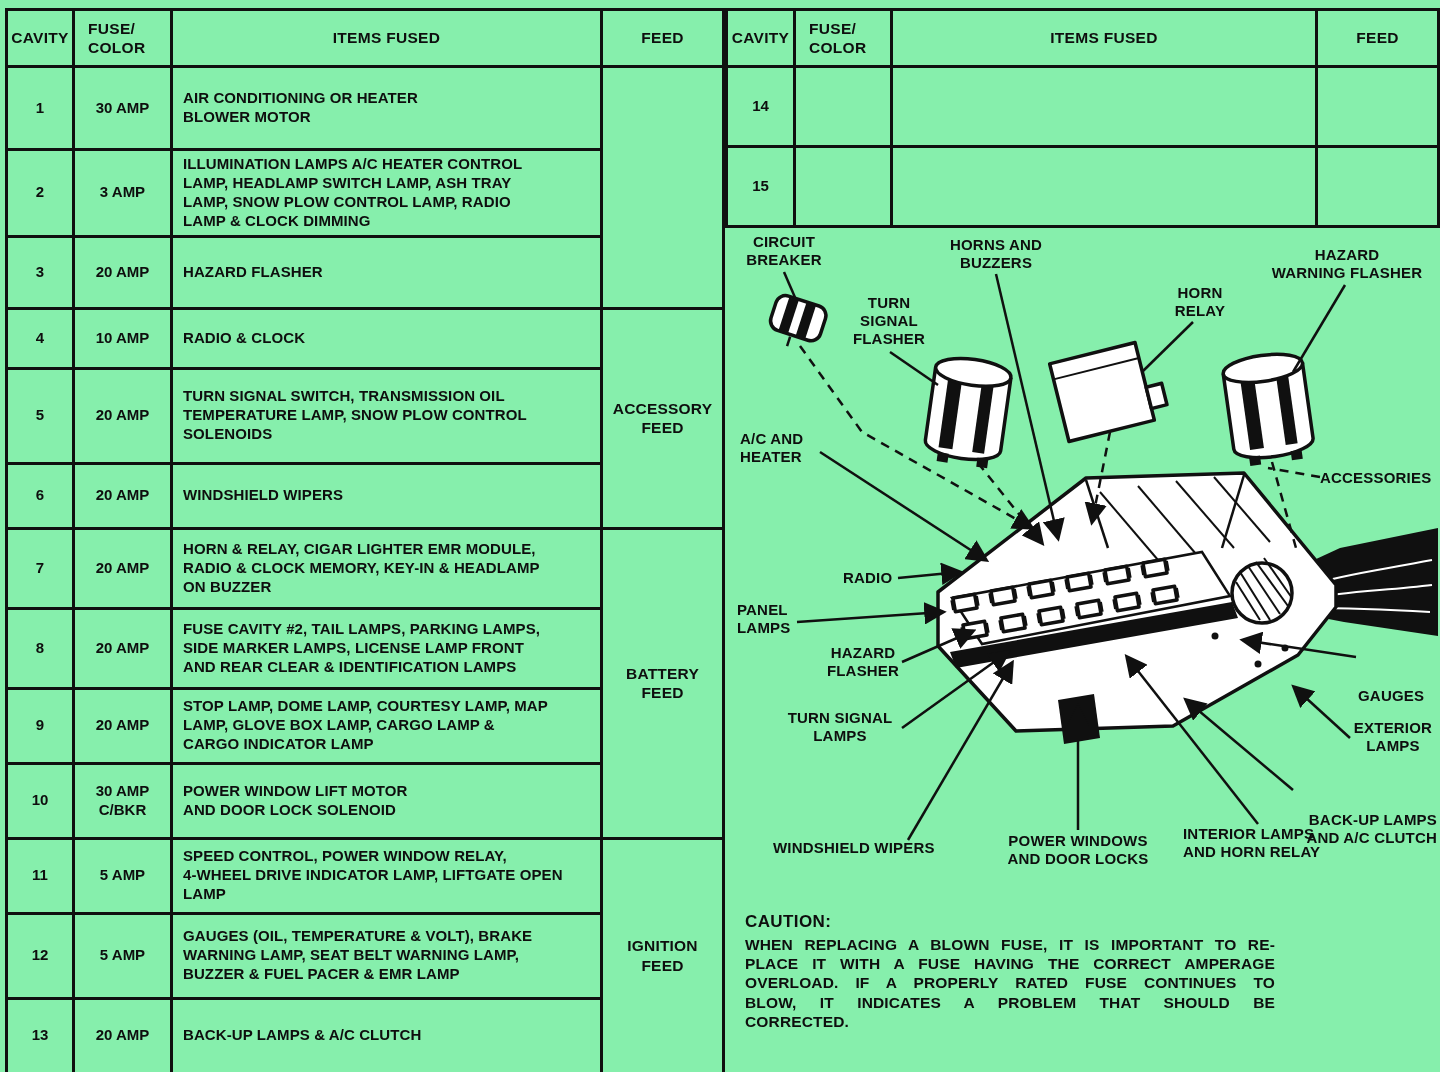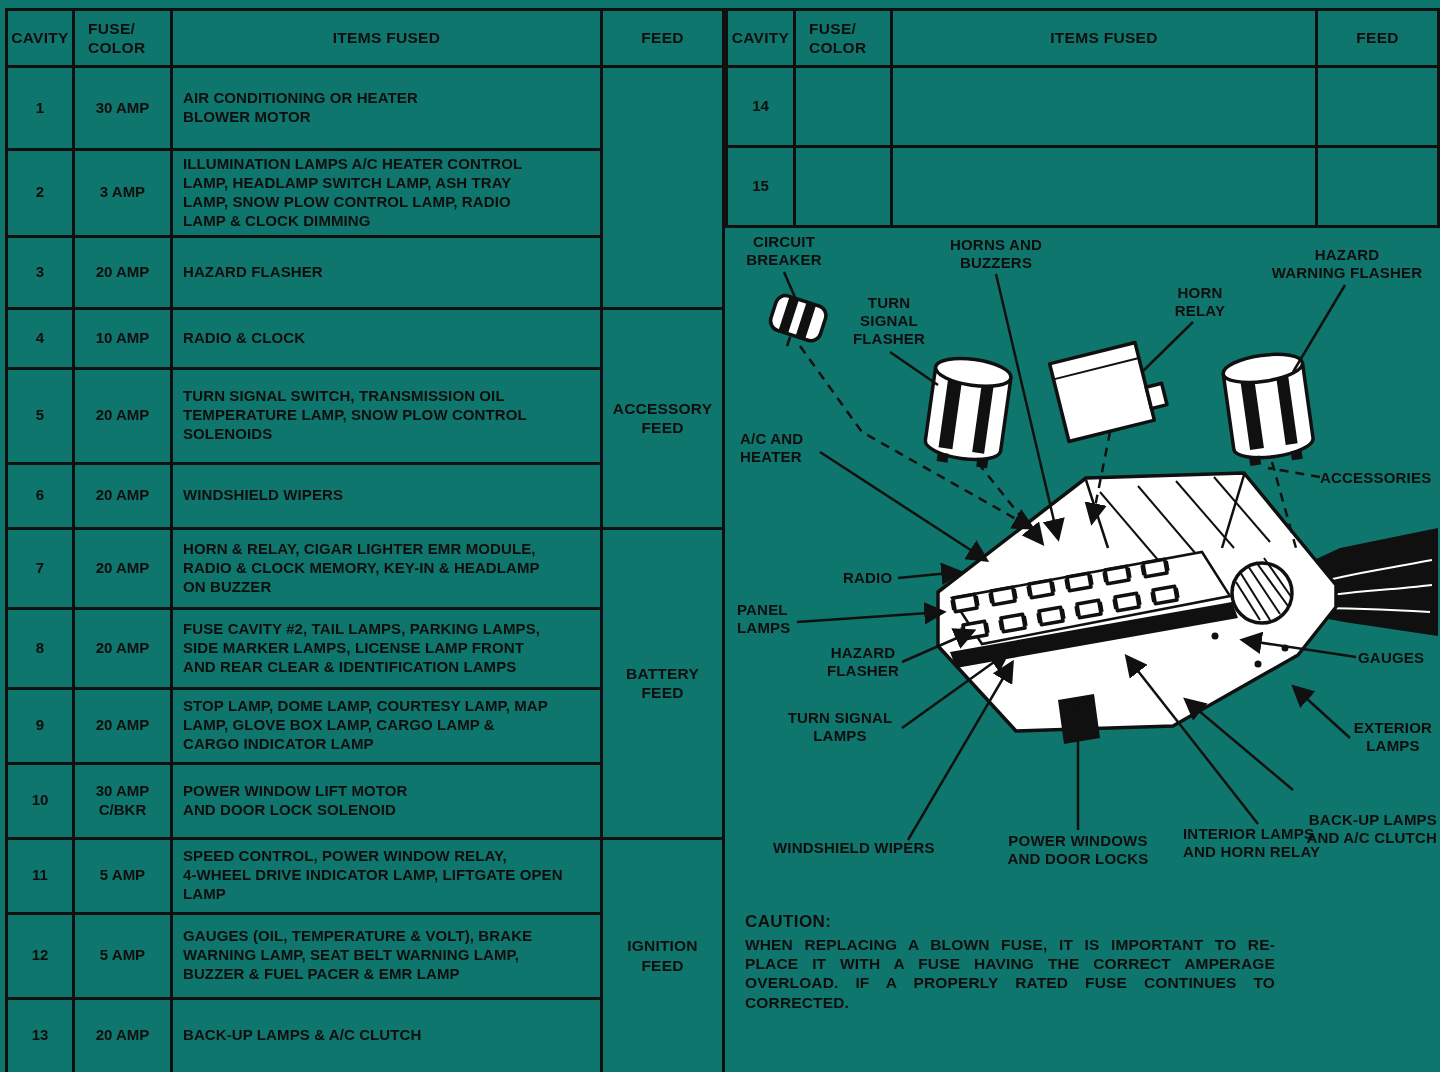--- a/index.html
+++ b/index.html
@@ -1,17 +1,17 @@
 <!DOCTYPE html>
 <html><head>
 <meta charset="utf-8">
 <style>
   html,body{margin:0;padding:0;background:#d8d8d8;}
   .page{
-    position:relative;width:1440px;height:1072px;background:#0f766e;
+    position:relative;width:1440px;height:1072px;background:#86efac;
     font-family:"Liberation Sans",sans-serif;color:#0e0e0e;overflow:hidden;
     -webkit-font-smoothing:antialiased;
   }
   table.fuse-tbl{position:absolute;border-collapse:collapse;table-layout:fixed;}
   .fuse-tbl td,.fuse-tbl th{
     border:3px solid #101010;font-weight:bold;font-size:15px;
     color:#0e0e0e;overflow:hidden;
   }
   .fuse-tbl th{font-size:15.5px;vertical-align:middle;letter-spacing:.3px;}
   th.hdr-fuse{text-align:left;padding-left:13px;white-space:pre-line;line-height:1.25;}
@@ -360,34 +360,35 @@
   <div class="lbl" style="left:1164px;top:284px;width:72px;text-align:center;">HORN
 RELAY</div>
   <div class="lbl" style="left:740px;top:430px;width:82px;text-align:left;">A/C AND
 HEATER</div>
   <div class="lbl" style="left:1320px;top:469px;width:116px;text-align:left;">ACCESSORIES</div>
   <div class="lbl" style="left:843px;top:569px;width:56px;text-align:left;">RADIO</div>
   <div class="lbl" style="left:737px;top:601px;width:64px;text-align:left;">PANEL
 LAMPS</div>
   <div class="lbl" style="left:822px;top:644px;width:82px;text-align:center;">HAZARD
 FLASHER</div>
-  <div class="lbl" style="left:1358px;top:649px;width:76px;text-align:left;">GAUGES</div>
+  <div class="lbl" style="left:1358px;top:687px;width:76px;text-align:left;">GAUGES</div>
   <div class="lbl" style="left:779px;top:709px;width:122px;text-align:center;">TURN SIGNAL
 LAMPS</div>
   <div class="lbl" style="left:1349px;top:719px;width:88px;text-align:center;">EXTERIOR
 LAMPS</div>
   <div class="lbl" style="left:1291px;top:778px;width:146px;text-align:right;margin-top:33px;">BACK-UP LAMPS
 AND A/C CLUTCH</div>
   <div class="lbl" style="left:773px;top:839px;width:176px;text-align:left;">WINDSHIELD WIPERS</div>
   <div class="lbl" style="left:998px;top:832px;width:160px;text-align:center;">POWER WINDOWS
 AND DOOR LOCKS</div>
   <div class="lbl" style="left:1183px;top:825px;width:160px;text-align:left;">INTERIOR LAMPS
 AND HORN RELAY</div>
 
   <div class="caution">
     <div class="caution-title">CAUTION:</div>
     <div class="cline">WHEN REPLACING A BLOWN FUSE, IT IS IMPORTANT TO RE-</div>
     <div class="cline">PLACE IT WITH A FUSE HAVING THE CORRECT AMPERAGE</div>
     <div class="cline">OVERLOAD. IF A PROPERLY RATED FUSE CONTINUES TO</div>
+    <div class="cline">BLOW, IT INDICATES A PROBLEM THAT SHOULD BE</div>
     <div class="cline last">CORRECTED.</div>
   </div>
 
 </div>
 
 </body></html>

